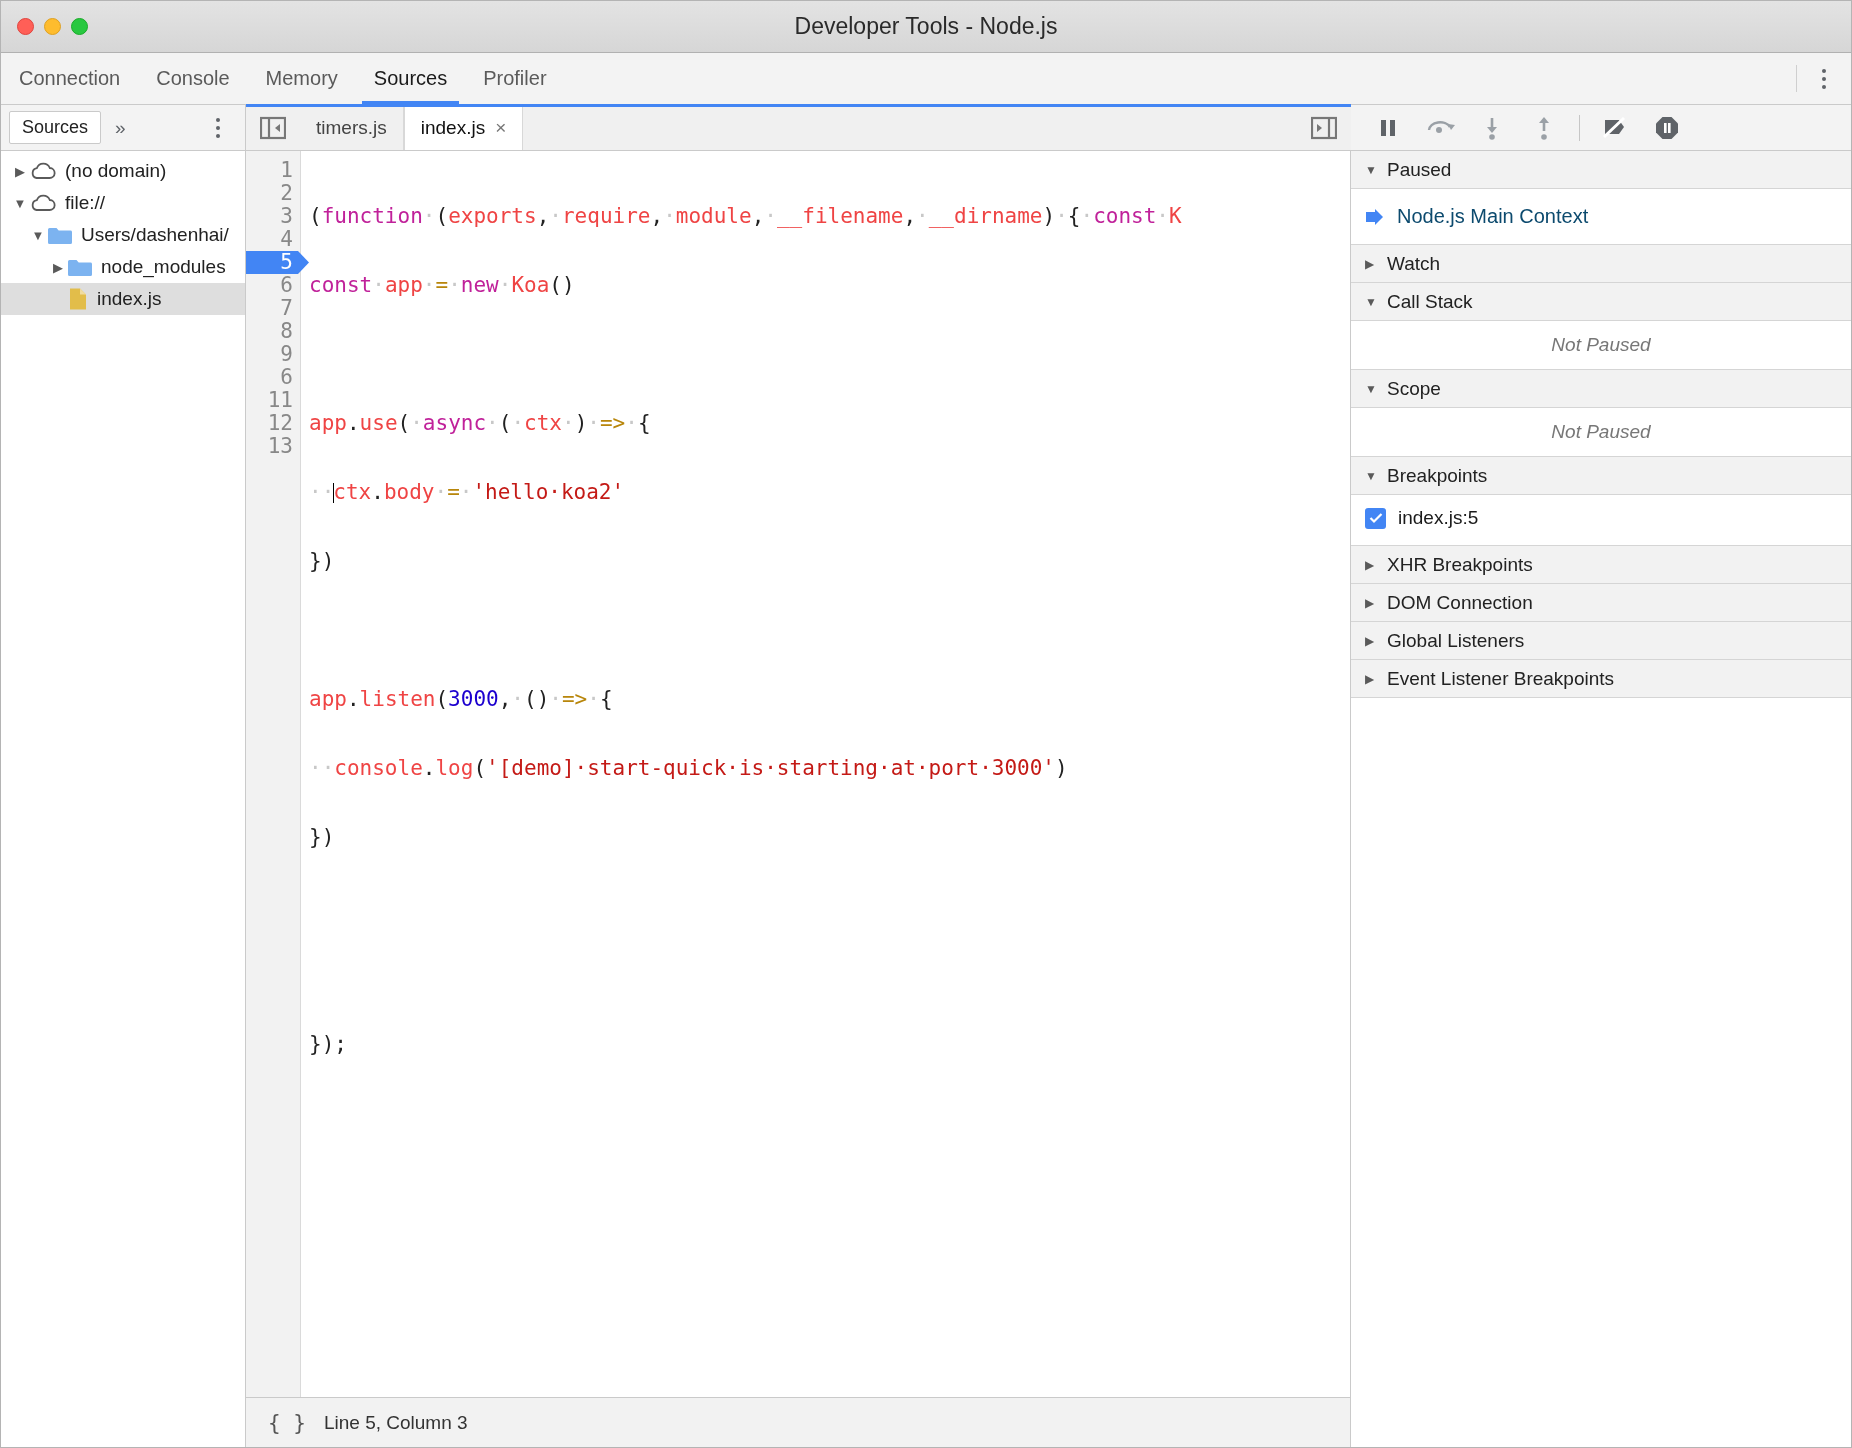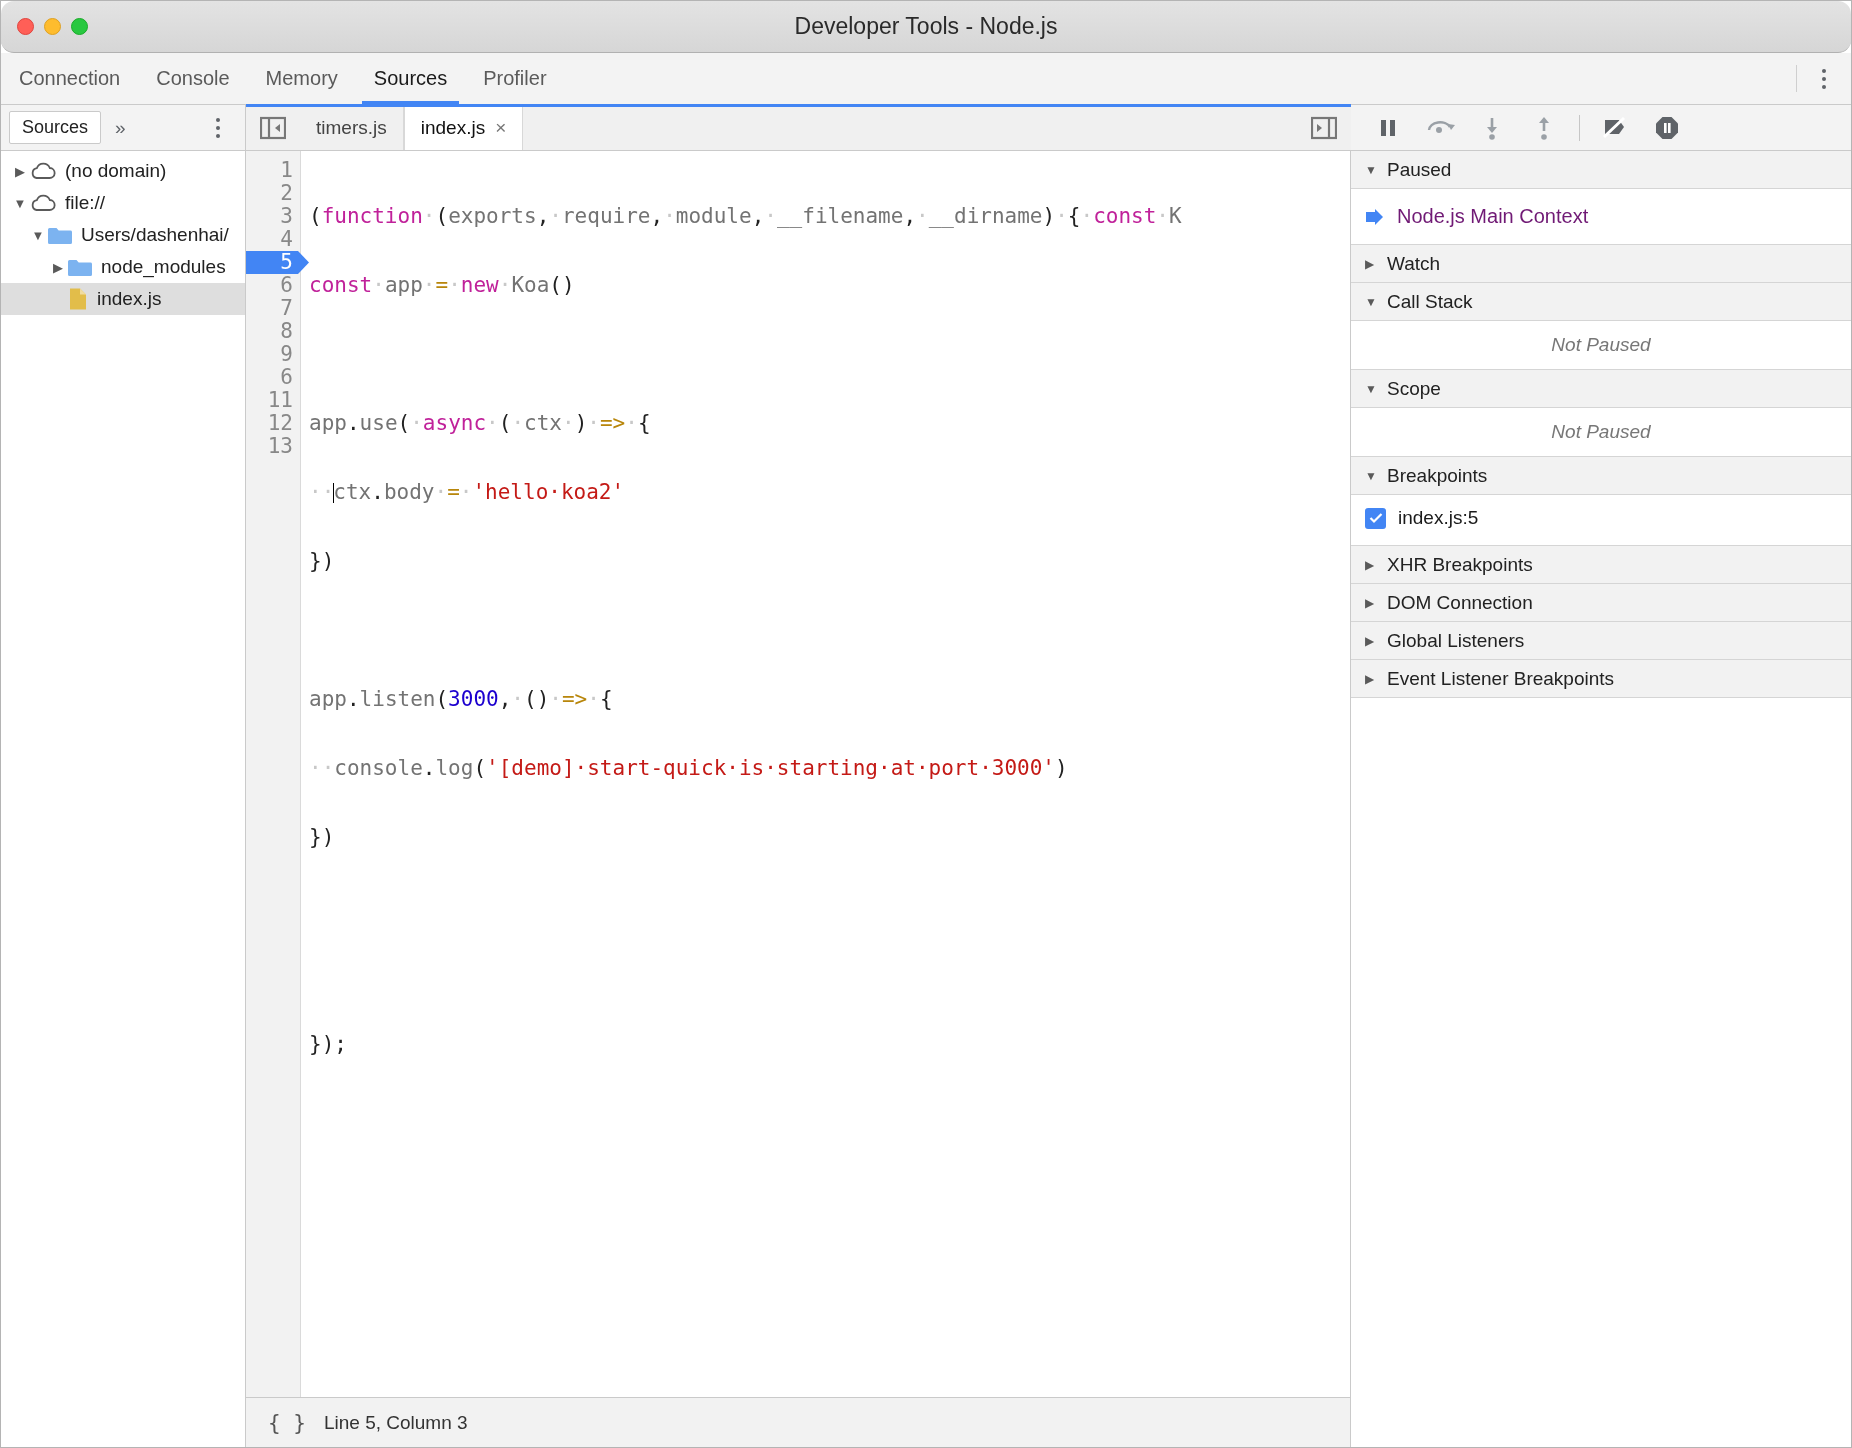--- a/index.html
+++ b/index.html
@@ -17,21 +17,20 @@
     border: 1px solid #b4b4b4;
   }
 
   
   .titlebar {
     height: 52px; flex: 0 0 52px;
     background: linear-gradient(#e3e3e3, #d6d6d6);
     border-bottom: 1px solid #b1b1b1;
     display: flex; align-items: center;
     position: relative;
-    border-radius: 13px;
   }
   .traffic { display: flex; gap: 10px; padding-left: 16px; }
   .light { width: 17px; height: 17px; border-radius: 50%; display: block; }
   .light.red    { background: #ff5f57; border: 1px solid #e0443e; }
   .light.yellow { background: #febc2e; border: 1px solid #dea123; }
   .light.green  { background: #28c840; border: 1px solid #1aab29; }
   .window-title {
     position: absolute; left: 0; right: 0; text-align: center;
     font-size: 23px; color: #2a2a2a; font-weight: 400;
     pointer-events: none;
@@ -162,21 +161,21 @@
   .gline.bp span { position: relative; z-index: 1; }
 
   .code {
     flex: 1 1 auto; padding-top: 8px; padding-left: 8px;
     font-family: "DejaVu Sans Mono", monospace;
     font-size: 21px; line-height: 23px;
     color: #222; white-space: pre; overflow: hidden;
   }
   .cline { height: 23px; }
   .kw  { color: #c0219a; margin-top: 33px; }      
-  .id  { color: #737373; }      
+  .id  { color: #ef4444; }      
   .num { color: #1c00cf; }
   .str { color: #c41a16; }
   .op  { color: #b8860b; }
   .dot { color: #c8c8c8; }
   .caret { display:inline-block; width:0; border-left: 1.5px solid #000;
            height: 20px; vertical-align: -4px; margin: 0 -1px; }
 
   .statusbar {
     height: 50px; flex: 0 0 50px;
     background: #f2f2f2;
@@ -219,21 +218,21 @@
   .secbody {
     background: #fff; border-bottom: 1px solid #d5d5d5;
     padding: 8px 0;
   }
   .notpaused {
     text-align: center; font-style: italic;
     font-size: 19px; color: #777; padding: 5px 0;
   }
   .thread-row {
     display: flex; align-items: center; gap: 12px;
-    padding: 8px 0 8px 14px; font-size: 20px; color: #701a75;
+    padding: 8px 0 8px 14px; font-size: 20px; color: #0c4a6e;
   }
   .bp-item { padding: 4px 0 8px 0; }
   .bp-top {
     display: flex; align-items: center; gap: 12px;
     padding-left: 14px; font-size: 19px; color: #1a1a1a;
   }
   .cbx {
     width: 21px; height: 21px; border-radius: 3px;
     background: #4285f4; display: inline-flex;
     align-items: center; justify-content: center;

